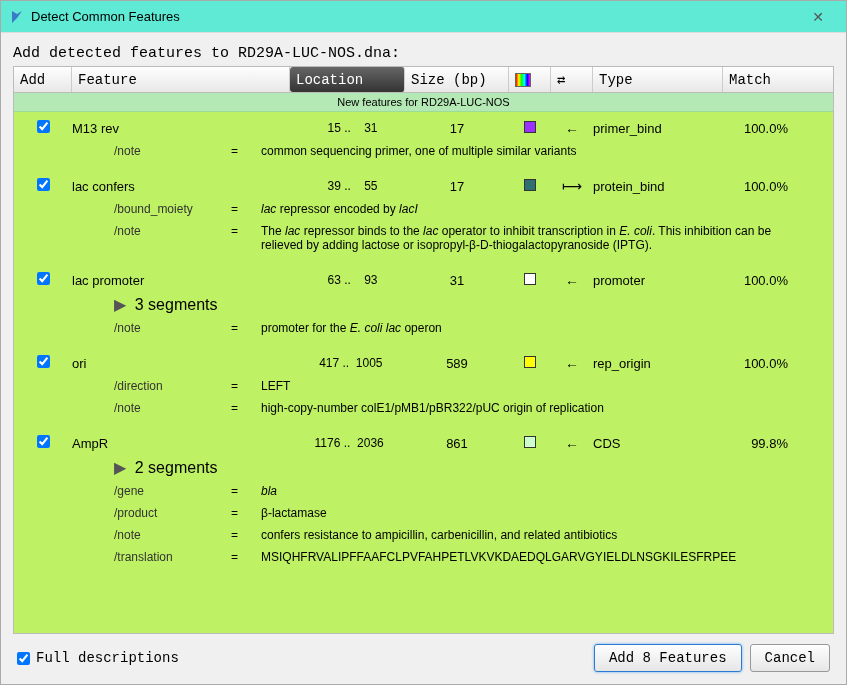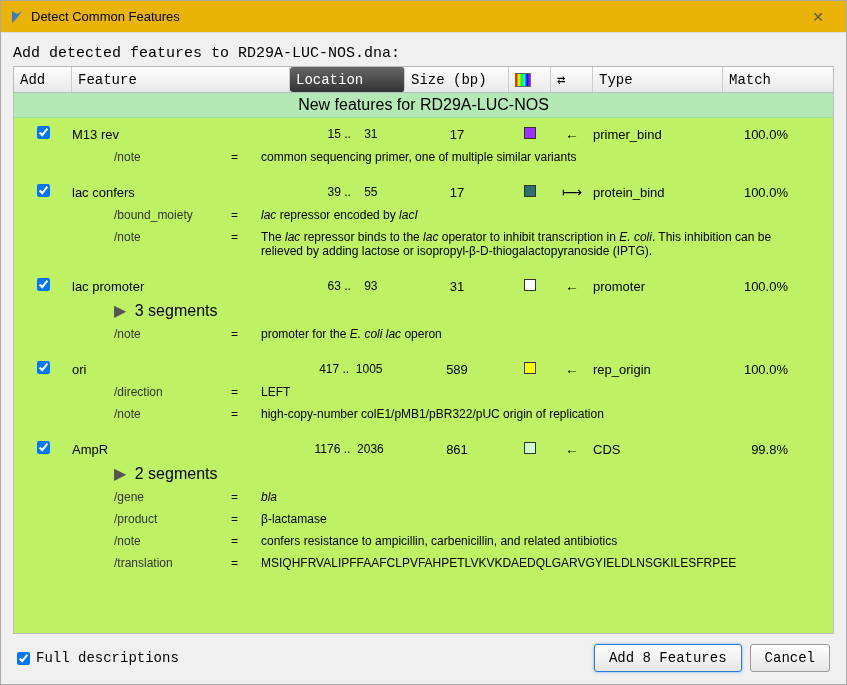--- a/index.html
+++ b/index.html
@@ -1,37 +1,37 @@
 <!DOCTYPE html>
 <html><head>
 <meta charset="utf-8">
 <style>
 * { box-sizing: border-box; margin: 0; padding: 0; }
 body { font-family: "Segoe UI", Tahoma, sans-serif; font-size: 13px; background: #fff; color: #000; }
 .window { width: 847px; height: 685px; border: 1px solid #aaa; background: #f0f0f0; display: flex; flex-direction: column; }
-.titlebar { height: 32px; display: flex; align-items: center; padding: 0 8px; background: #eab308; border-bottom: 1px solid #ddd; }
+.titlebar { height: 32px; display: flex; align-items: center; padding: 0 8px; background: #5eead4; border-bottom: 1px solid #ddd; }
 .titlebar .icon { width: 16px; height: 16px; margin-right: 6px; }
 .titlebar .title { flex: 1; font-size: 13px; }
 .titlebar .close { width: 40px; text-align: center; font-size: 14px; color: #555; cursor: pointer; }
 .content { flex: 1; display: flex; flex-direction: column; padding: 12px; overflow: hidden; }
 .subtitle { font-family: "Courier New", monospace; font-size: 15px; font-weight: normal; margin-bottom: 4px; }
 .table-wrap { border: 1px solid #bbb; background: #bef264; flex: 1; display: flex; flex-direction: column; overflow: hidden; }
 .thead { display: flex; background: linear-gradient(#fefefe,#e8e8e8); border-bottom: 1px solid #bbb; }
 .thead .th { font-family: "Courier New", monospace; font-size: 14px; padding: 4px 6px; border-right: 1px solid #ccc; display: flex; align-items: center; justify-content: flex-start; cursor: pointer; }
 .thead .th:last-child { border-right: none; }
 .th-add { width: 58px; justify-content: center; }
 .th-feature { width: 218px; }
 .th-location { width: 115px; justify-content: center; background: linear-gradient(#666,#333); color: #fff; border-radius: 3px; }
 .th-size { width: 104px; }
 .th-color { width: 42px; justify-content: center; }
 .th-dir { width: 42px; justify-content: center; }
 .th-type { width: 130px; }
 .th-match { width: 73px; }
 .tbody { flex: 1; overflow-y: scroll; }
-.group-header { background: #b4e8b4; text-align: center; font-size: 16px; padding: 3px 0; border-bottom: 1px solid #9d9; }
+.group-header { background: #b4e8b4; text-align: center; font-size: 11px; padding: 3px 0; border-bottom: 1px solid #9d9; }
 .feature-row { display: flex; align-items: center; padding: 8px 0 4px 0; }
 .col-add { width: 58px; text-align: center; }
 .col-feature { width: 218px; font-weight: normal; }
 .col-loc { width: 115px; text-align: center; font-family: Arial; font-size: 12px; white-space: pre; }
 .col-size { width: 104px; text-align: center; }
 .col-color { width: 42px; text-align: center; }
 .col-dir { width: 42px; text-align: center; font-size: 14px; }
 .col-type { width: 130px; }
 .col-match { width: 73px; text-align: right; padding-right: 8px; }
 .swatch { display: inline-block; width: 12px; height: 12px; border: 1px solid #333; }

